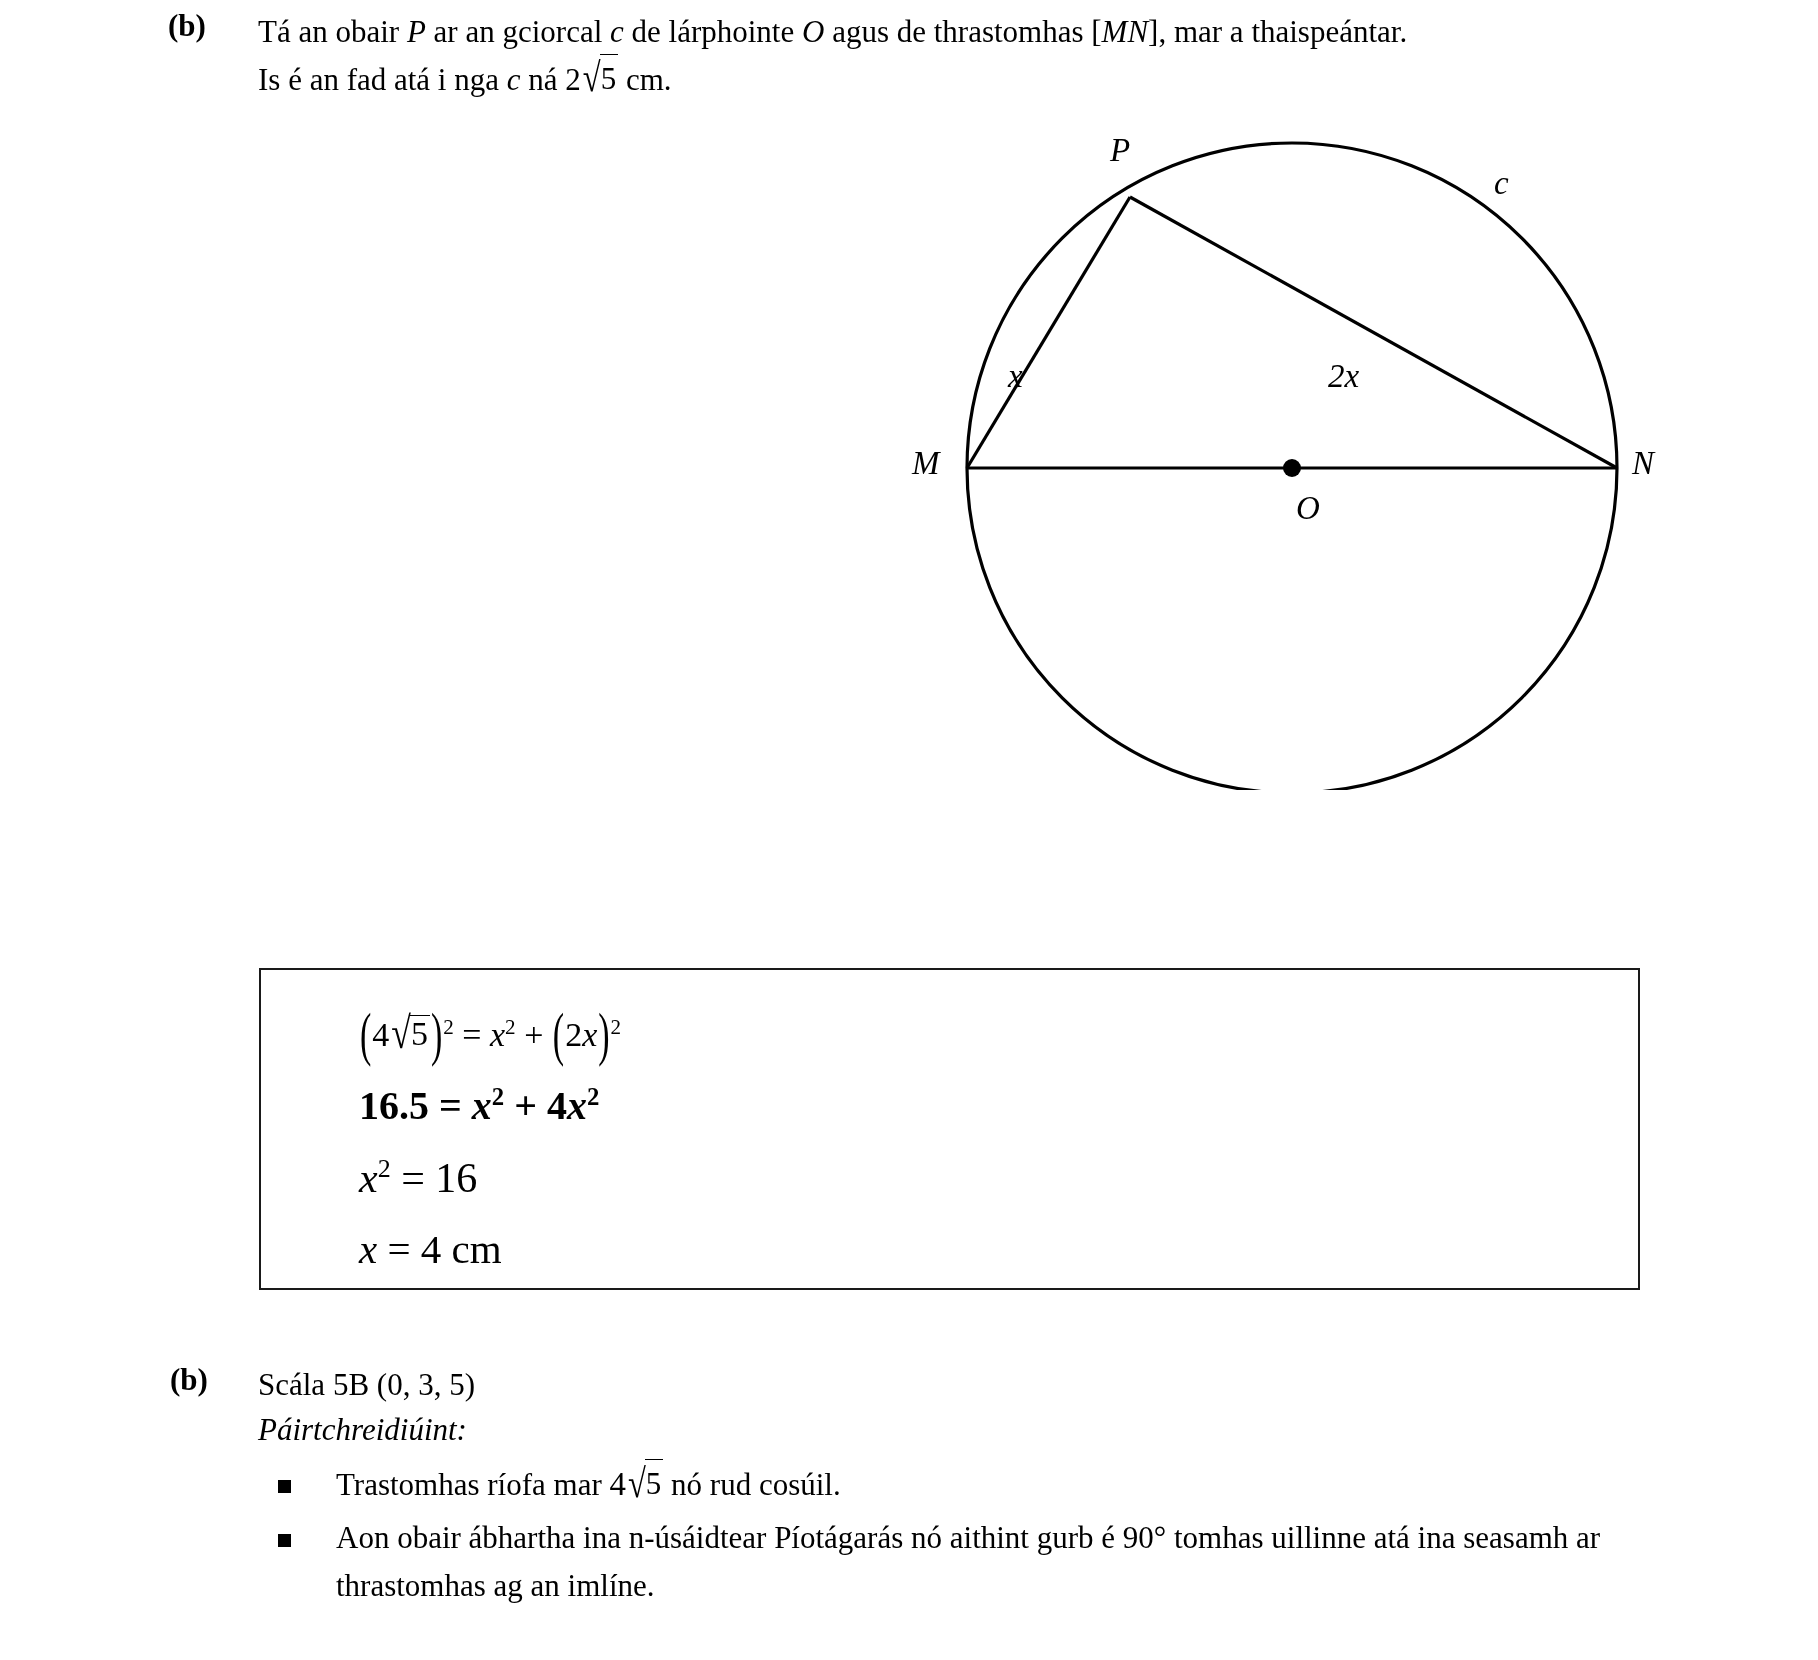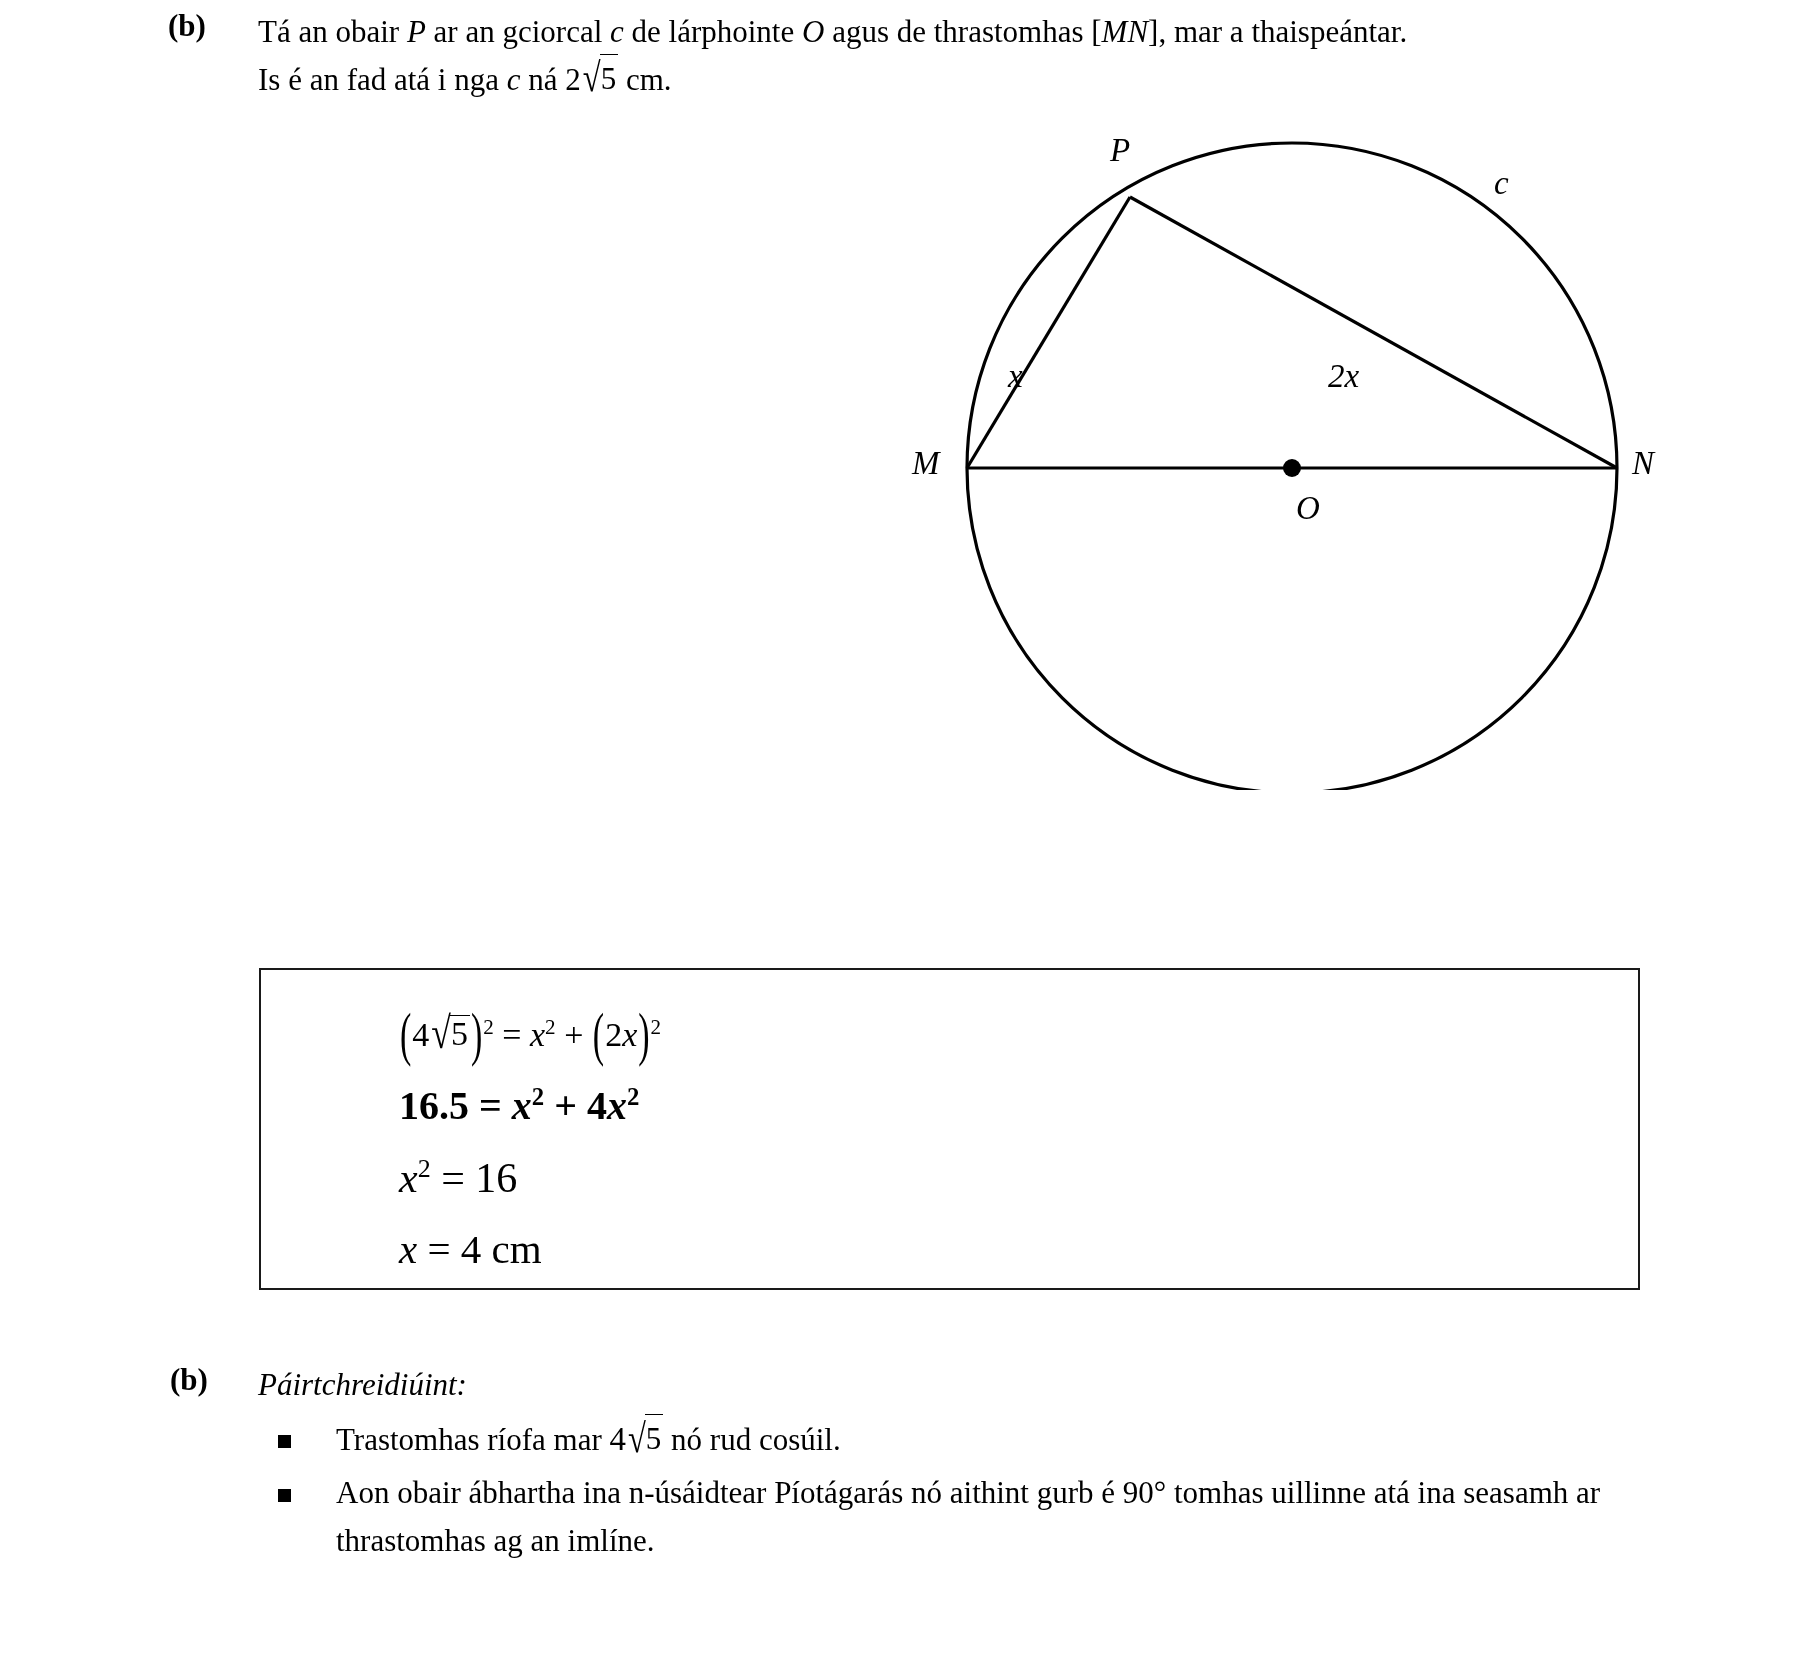--- a/index.html
+++ b/index.html
@@ -91,21 +91,20 @@
     width: 1381px;
     height: 322px;
     border: 2px solid #1a1a1a;
     box-sizing: border-box;
   }
   .eq-stack {
     position: absolute;
     left: 98px;
     top: 46px;
     font-size: 31px;
-    margin-left: 40px;
   }
   .eq {
     margin-bottom: 22px;
     white-space: nowrap;
     line-height: 1.05;
   }
   .eq sup {
     font-size: 0.62em;
     vertical-align: super;
     font-style: normal;
@@ -202,20 +201,21 @@
       <div class="eq" style="font-size:42px; margin-top:28px;"><span class="mi">x</span><sup>2</sup>&nbsp;<span>=</span>&nbsp;<span>16</span></div>
 
       <div class="eq" style="font-size:41px; margin-top:28px;"><span class="mi">x</span>&nbsp;<span>=</span>&nbsp;<span>4 cm</span></div>
 
     </div>
   </div>
 
   <div class="abs ms-label">(b)</div>
 
   <div class="ms-body">
+    <div class="ms-scale">Scála 5B (0, 3, 5)</div>
     <div class="ms-partial">Páirtchreidiúint:</div>
 
     <ul class="bullets">
 
       <li>
         <span class="sq-bullet"></span><span>Trastomhas ríofa mar </span><span style="font-size:1.06em;">4</span><span class="sqrt-wrap"><span class="sqrt-sym">√</span><span class="sqrt-rad">5</span></span><span> nó rud cosúil.</span>
       </li>
 
       <li>
         <span class="sq-bullet"></span><span>Aon obair ábhartha ina n-úsáidtear Píotágarás nó aithint gurb é </span><span>90°</span><span> tomhas uillinne atá ina seasamh ar thrastomhas ag an imlíne.</span>

